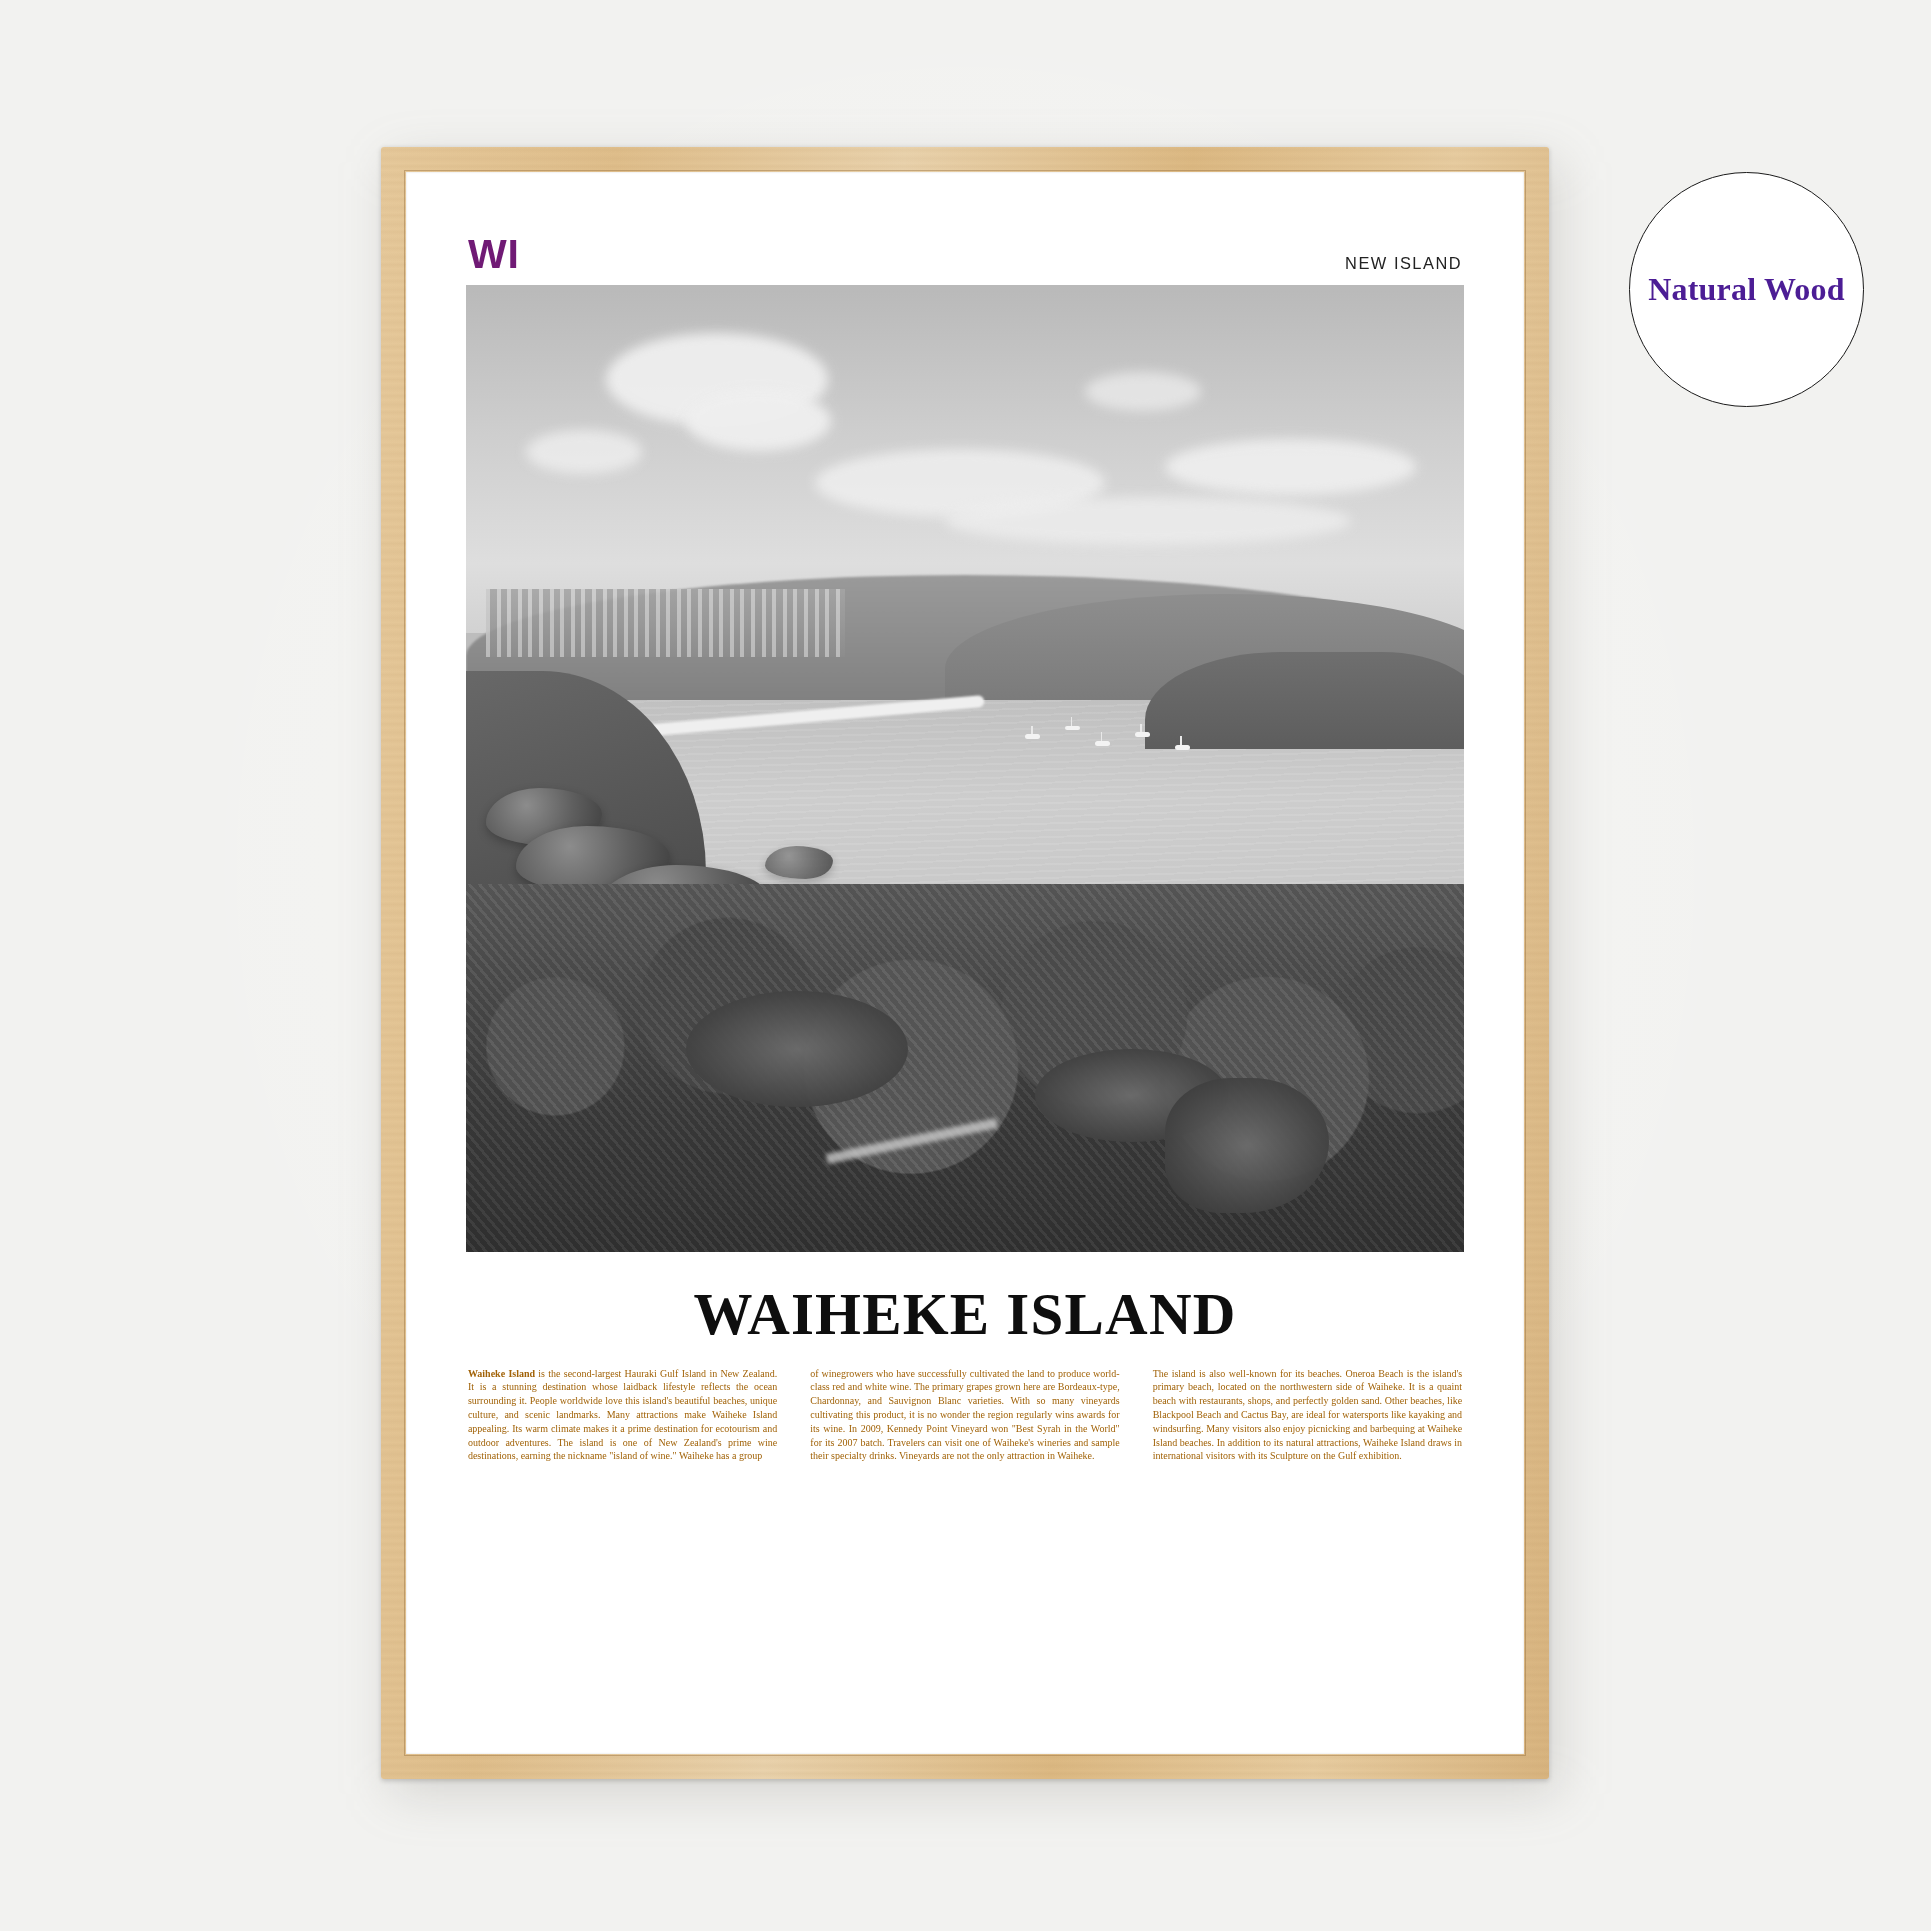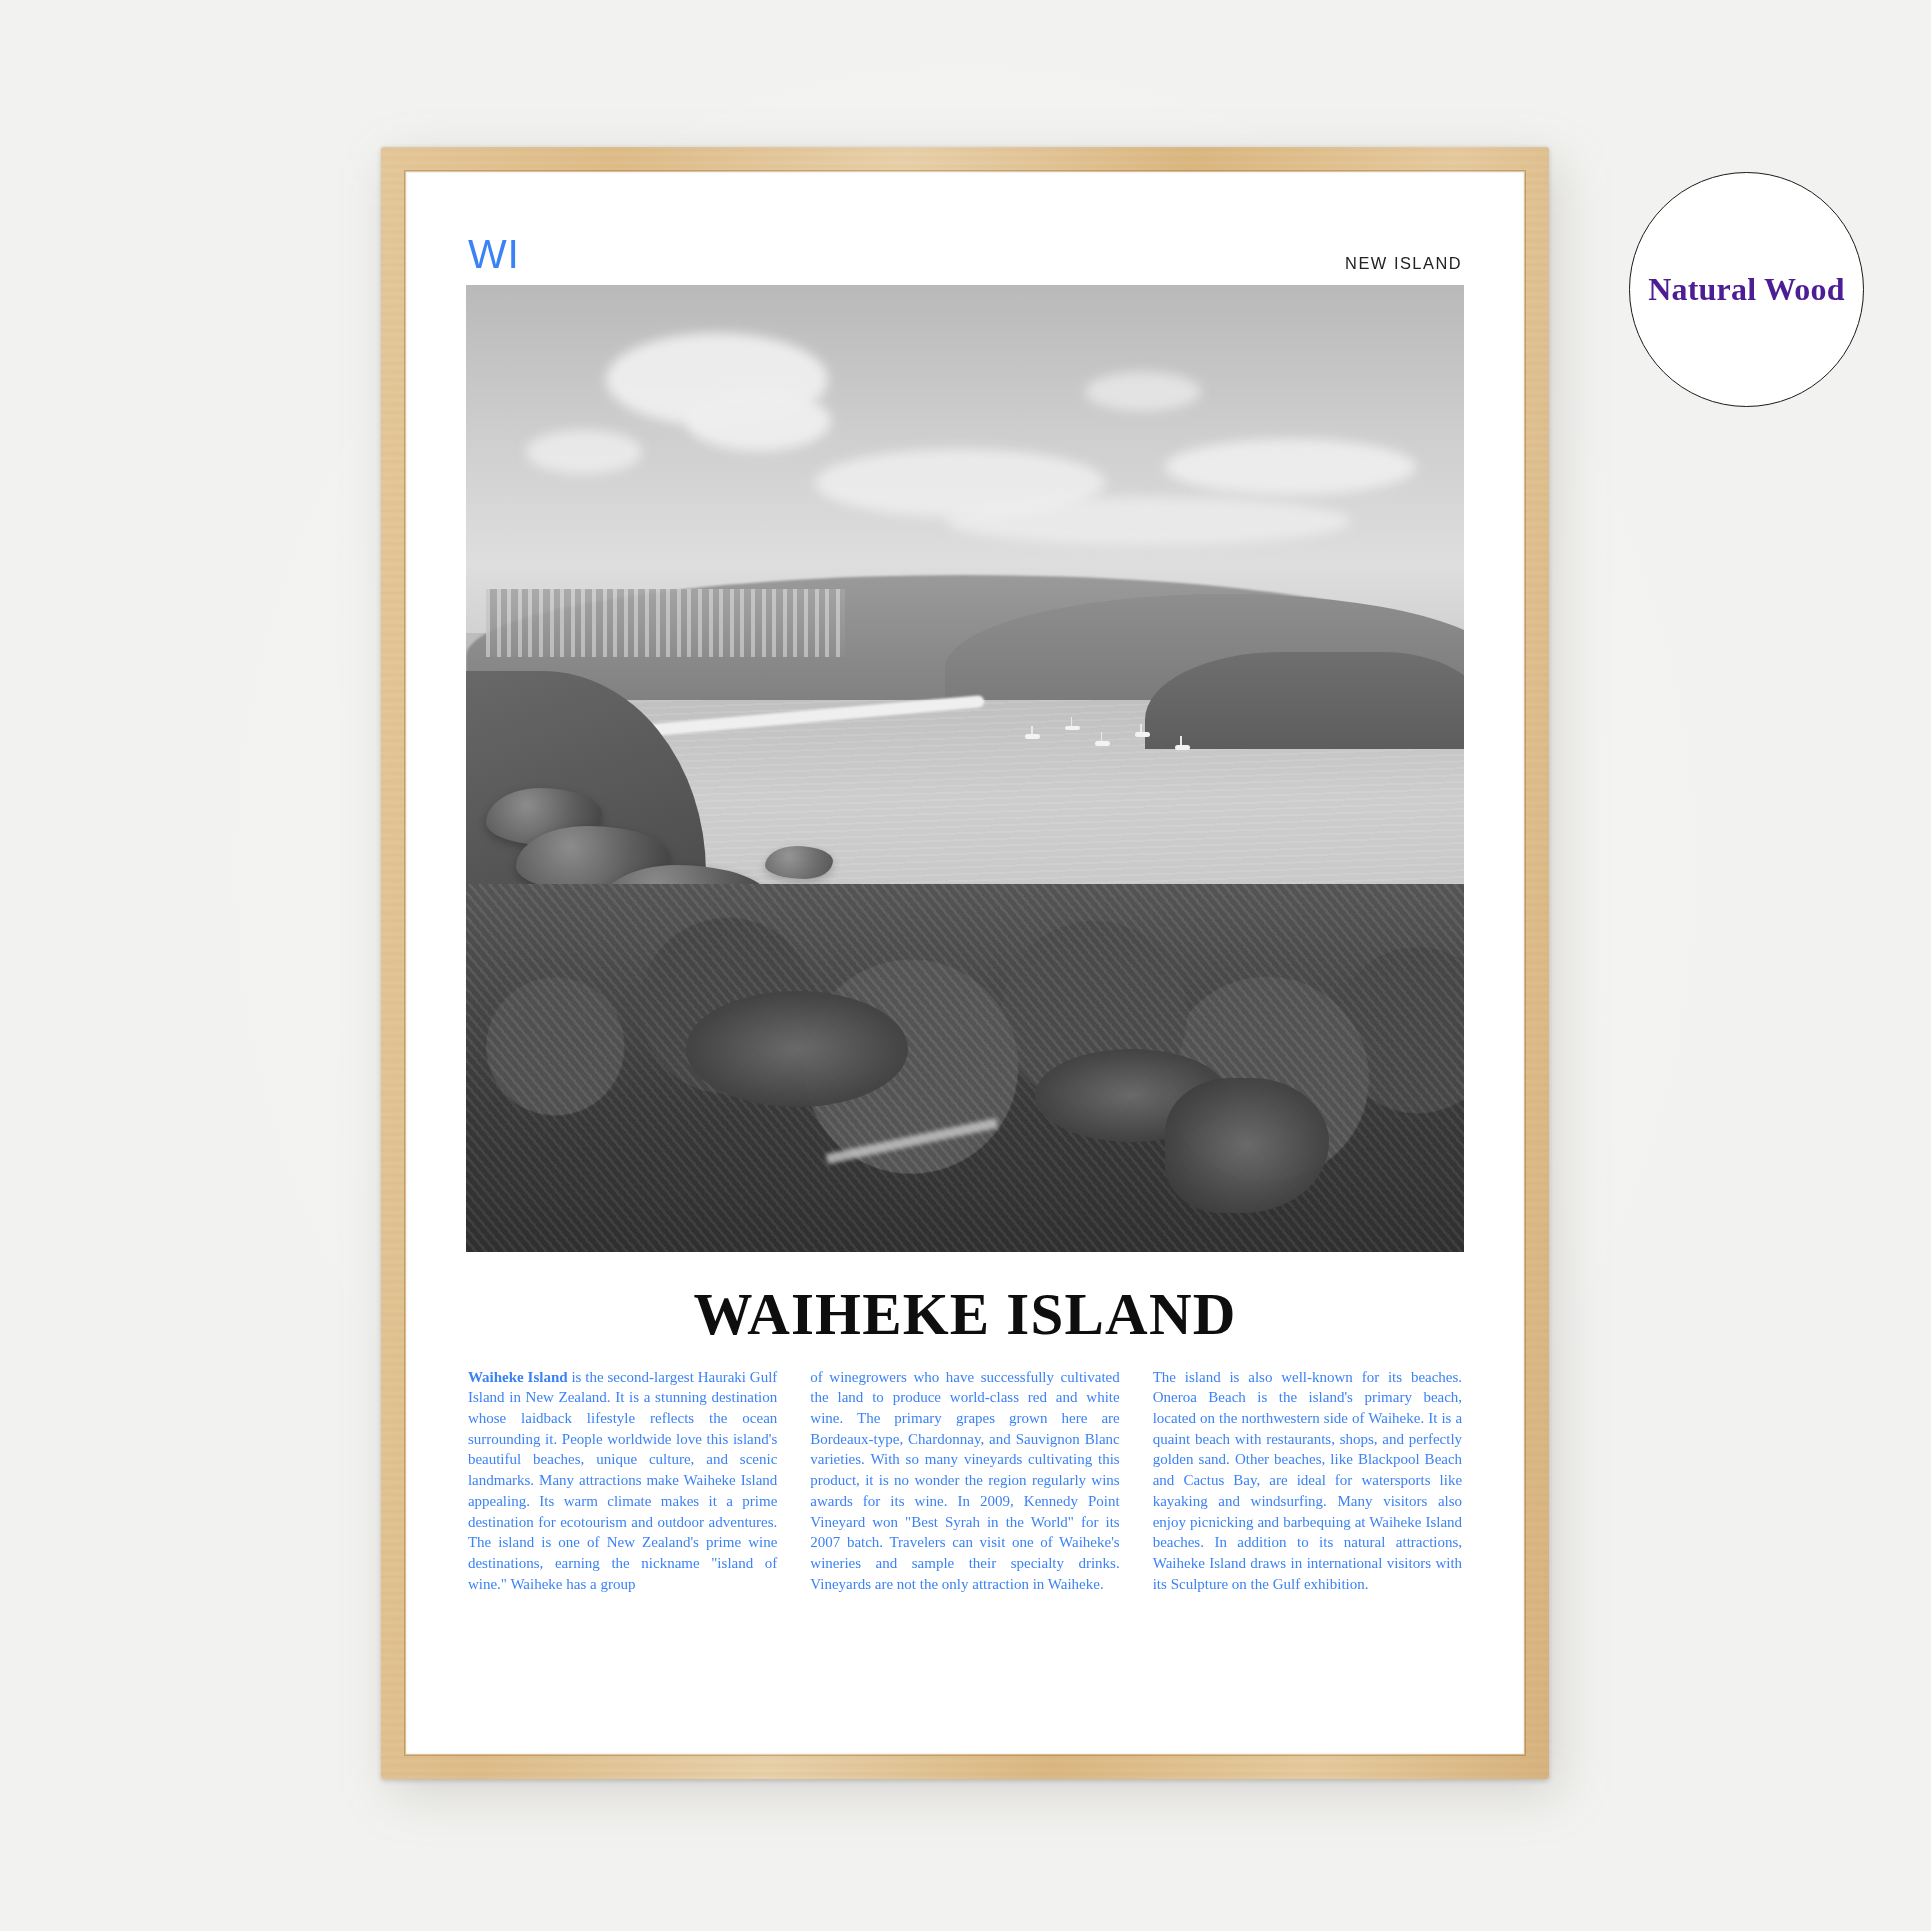--- a/index.html
+++ b/index.html
@@ -97,24 +97,24 @@
     box-sizing: border-box;
   }
   .poster-header {
     display: flex;
     align-items: flex-end;
     justify-content: space-between;
     padding: 0 1.9px 9.7px 1.9px;
   }
   .poster-mark {
     font-family: "Liberation Sans", sans-serif;
-    font-weight: normal;
+    font-weight: bold;
     font-size: 41px;
     letter-spacing: 1px;
-    color: #3b82f6;
+    color: #701a75;
     line-height: 1;
   }
   .poster-region {
     font-family: "Liberation Sans", sans-serif;
     font-size: 16.4px;
     letter-spacing: 1.5px;
     color: #222222;
     line-height: 1;
     padding-bottom: 3.9px;
   }
@@ -316,23 +316,23 @@
 
   
   .poster-body {
     display: flex;
     gap: 33px;
     padding: 0 1.9px;
   }
   .col {
     flex: 1 1 0;
     font-family: "Liberation Serif", serif;
-    font-size: 15px;
+    font-size: 10px;
     line-height: 1.38;
-    color: #3b82f6;
+    color: #a16207;
     text-align: justify;
     text-justify: inter-word;
     hyphens: auto;
   }
   .col b { font-weight: bold; }
 
   
   .bg-vignette {
     position: absolute;
     inset: 0;

